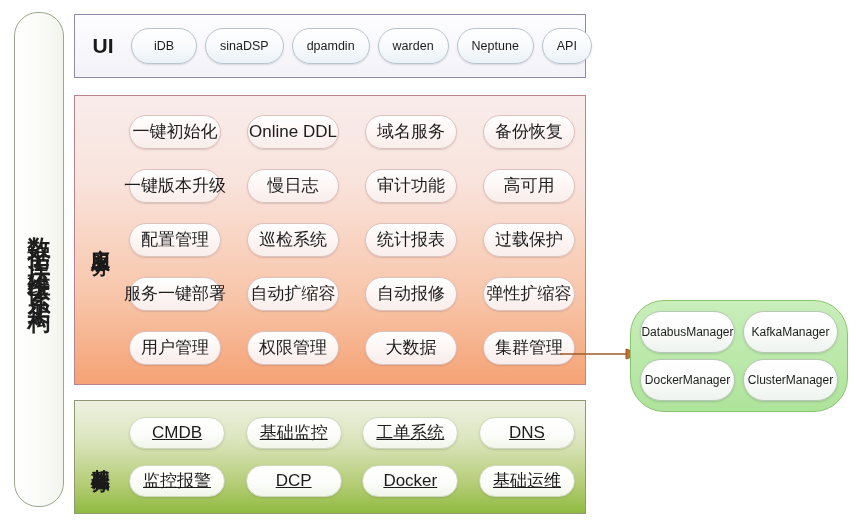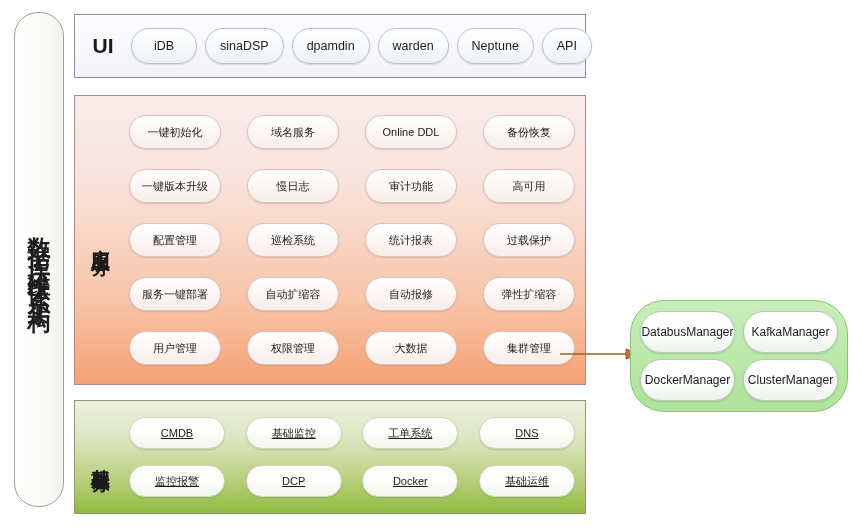--- a/index.html
+++ b/index.html
@@ -150,21 +150,21 @@
   }
 
   
   .pill {
     box-sizing: border-box;
     display: flex;
     align-items: center;
     justify-content: center;
     text-align: center;
     border-radius: 999px;
-    font-size: 11px;
+    font-size: 17px;
     color: #1c1c1c;
     white-space: nowrap;
     line-height: 1.15;
   }
 
   .pill-ui {
     height: 36px;
     padding: 0 14px;
     min-width: 66px;
     border: 1px solid #b9c3cc;
@@ -261,22 +261,22 @@
   </div>
 
   <div class="panel panel-app">
     <div class="panel-label">
       <span class="vtext">应用服务</span>
     </div>
     <div class="panel-body">
 
       <div class="pill-row">
         <div class="pill pill-app">一键初始化</div>
+        <div class="pill pill-app">Online DDL</div>
         <div class="pill pill-app">域名服务</div>
-        <div class="pill pill-app">Online DDL</div>
         <div class="pill pill-app">备份恢复</div>
       </div>
 
       <div class="pill-row">
         <div class="pill pill-app">一键版本升级</div>
         <div class="pill pill-app">慢日志</div>
         <div class="pill pill-app">审计功能</div>
         <div class="pill pill-app">高可用</div>
       </div>
 

